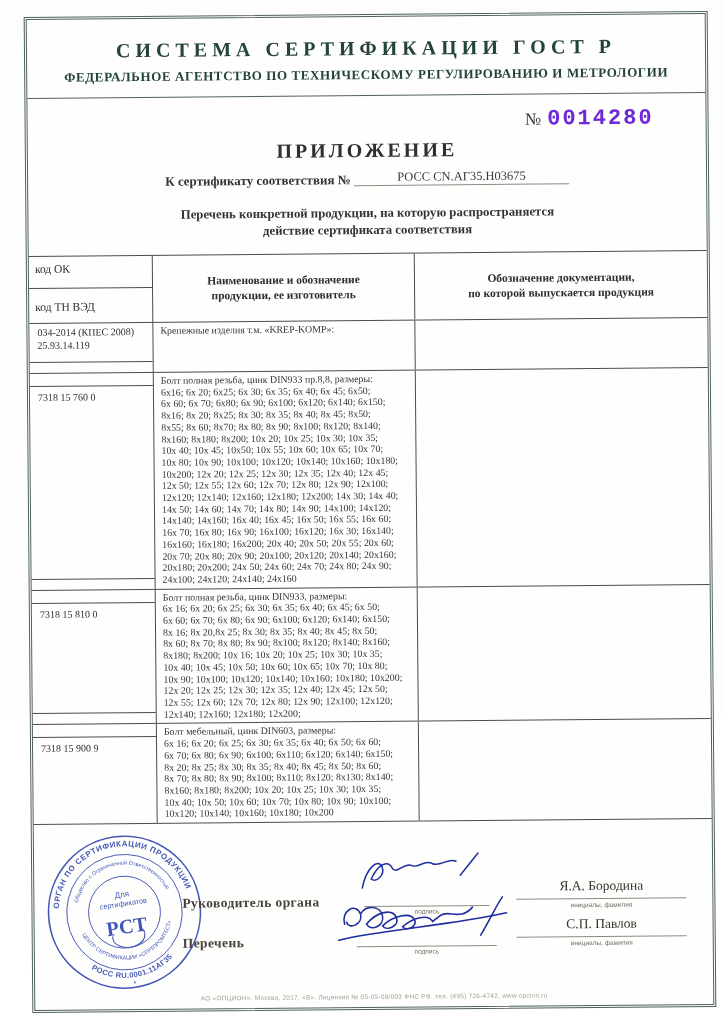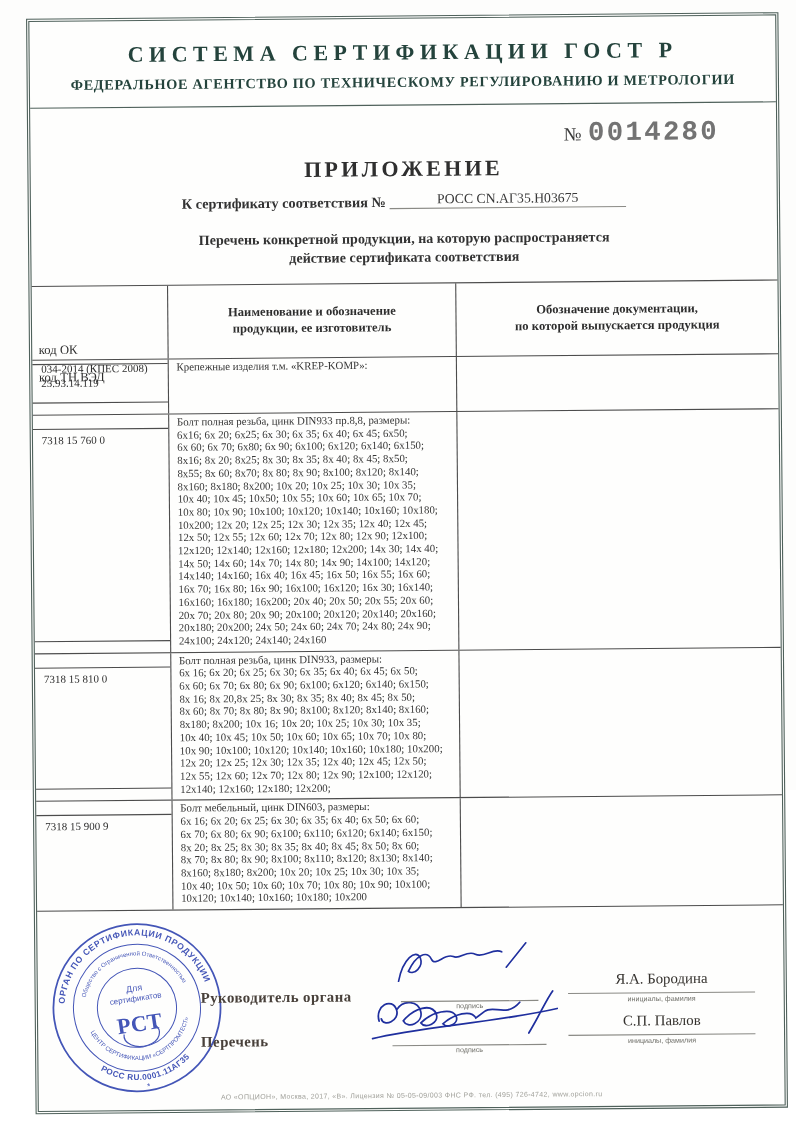--- a/index.html
+++ b/index.html
@@ -12,22 +12,22 @@
            transform:rotate(-0.5deg); transform-origin:50% 50%; }
 
   
   .doc-header { padding:20px 10px 12px; border-bottom:1.5px solid #4f615b; text-align:center; }
   .sys-title { font-size:20px; font-weight:bold; letter-spacing:5px; color:#24433c; }
   .agency { margin-top:7px; font-size:13px; font-weight:bold; letter-spacing:0.6px; color:#24433c; }
 
   
   .serial-row { margin-top:12px; text-align:right; padding-right:52px; }
   .serial-no-sign { font-size:17px; color:#3c3c3c; margin-right:6px; }
-  .serial-number { font-family:"Liberation Mono", monospace; font-size:25px;
-                   color:#737373; letter-spacing:2px; font-weight:bold; }
+  .serial-number { font-family:"Liberation Mono", monospace; font-size:22px;
+                   color:#6d28d9; letter-spacing:2px; font-weight:bold; }
 
   .app-title { margin-top:6px; text-align:center; font-size:20px; font-weight:bold;
                letter-spacing:3px; color:#2f2f2f; }
 
   .cert-line { margin-top:10px; text-align:center; font-size:13px; font-weight:bold; color:#333; }
   .cert-number { display:inline-block; width:215px; border-bottom:1px solid #8a8a85;
                  font-size:12.5px; font-weight:normal; text-align:center; color:#3a3a3a;
                  vertical-align:baseline; transform:translateY(-3px); }
 
   .list-subtitle { margin-top:16px; text-align:center; font-size:12.8px; font-weight:bold;
@@ -37,21 +37,21 @@
   .tbl { margin-top:14px; border-top:1.2px solid #4c4c4c; border-bottom:1.2px solid #4c4c4c; }
   .trow { display:grid; grid-template-columns:124px 262px 1fr; }
   .trow + .trow { border-top:1px solid #4c4c4c; }
   .tcell { border-right:1px solid #4c4c4c; min-height:10px; }
   .tcell:last-child { border-right:none; }
 
   .thead-row { height:66px; }
   .code-head { display:flex; flex-direction:column; font-size:11.5px; }
   .code-head .half { flex:1; padding:6px 6px; display:flex; align-items:flex-start; }
   .code-head .half.bottom { align-items:flex-end; padding-bottom:10px; }
-  .code-head .half.top { border-bottom:1px solid #4c4c4c;margin-top:46px; }
+  .code-head .half.top { border-bottom:1px solid #4c4c4c; }
   .col-head { display:flex; align-items:center; justify-content:center; text-align:center;
               font-size:11.5px; font-weight:bold; line-height:15px; padding:4px 14px;
               white-space:pre-line; }
 
   .cell-code { display:flex; flex-direction:column; font-size:10px; line-height:12.5px; }
   .cell-code .code-text { padding:3px 4px 2px 8px; white-space:pre-line; }
   .strip-top { height:13px; border-bottom:1px solid #4c4c4c; margin-bottom:2px; }
   .strip-bottom { margin-top:auto; height:11px; border-top:1px solid #4c4c4c; }
 
   .cell-product { font-size:9.9px; line-height:11.7px; padding:2px 4px 3px 7px;

